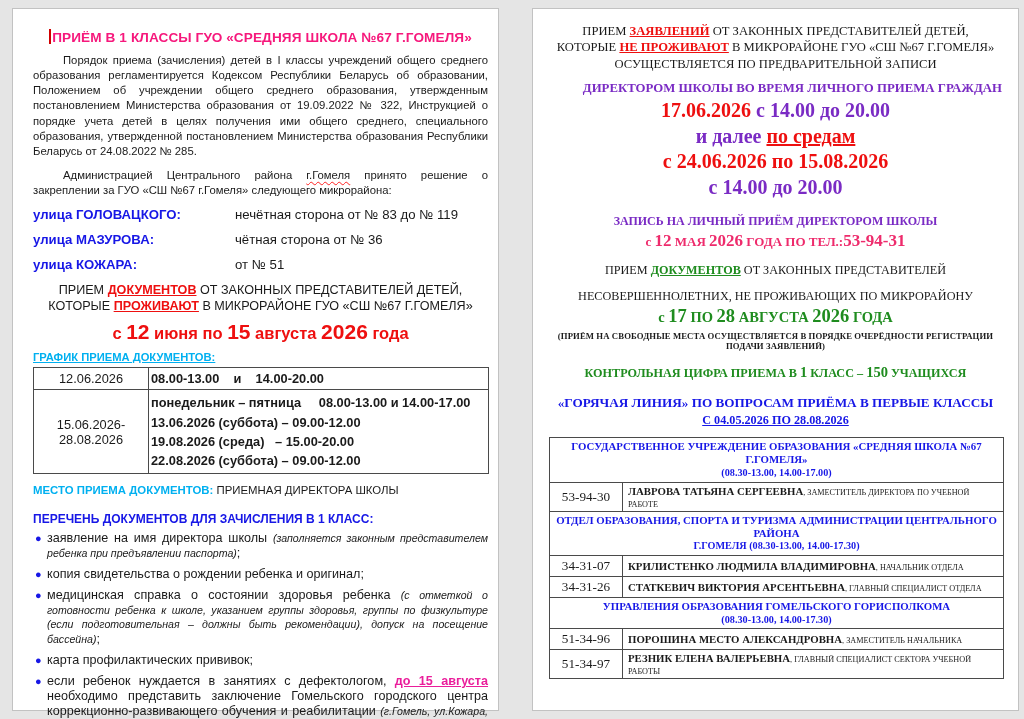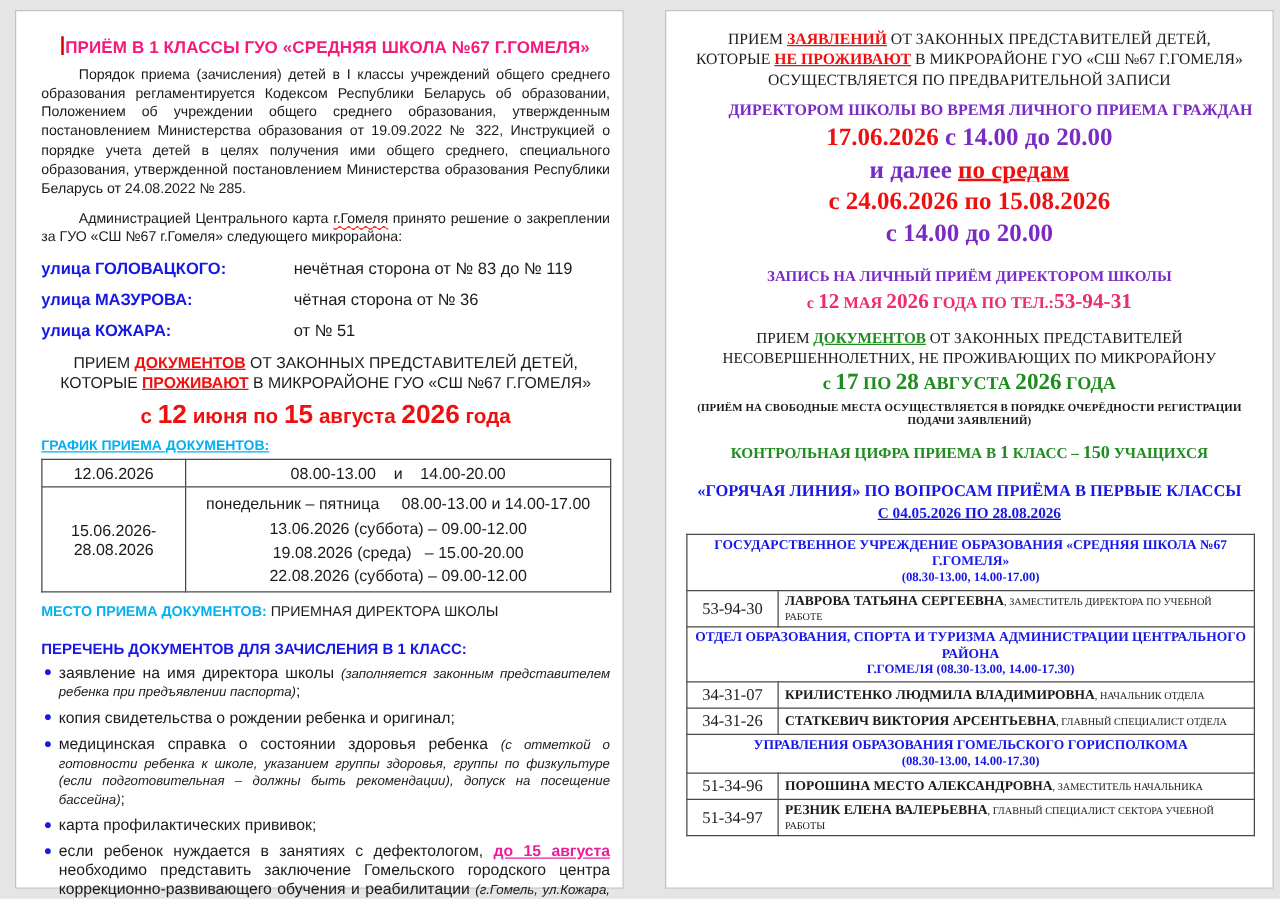--- a/index.html
+++ b/index.html
@@ -35,21 +35,21 @@
   .street-val{color:#1a1a1a;font-weight:bold;font-weight:normal;}
   .street-val{font-size:13.2px;}
   .caps-line{font-size:12.6px;line-height:1.28;color:#1a1a1a;text-align:center;}
   .bigdate{font-weight:bold;text-align:center;margin:7px 0 8px 0;line-height:1.05;}
   .bigdate .sm{font-size:16.5px;}
   .bigdate .lg{font-size:21px;}
   .sched-head{font-size:11.2px;font-weight:bold;margin:2px 0 4px 0;}
   table.sched{border-collapse:collapse;width:456px;color:#1a1a1a;}
   table.sched td{border:1.4px solid #4a4a4a;font-size:12.8px;vertical-align:middle;}
   .sched .datecol{width:112px;text-align:center;}
-  .sched .timecol{text-align:center;padding:3px 2px;}
+  .sched .timecol{padding:3px 2px;font-weight:bold;}
   .sched .times-multiline div{line-height:1.5;}
   .place-line{font-size:11.4px;margin:10px 0 0 0;}
   .docs-head{font-size:12px;font-weight:bold;margin:16px 0 5px 0;}
   ul.doclist{list-style:none;margin:0;padding:0;}
   ul.doclist li{position:relative;padding-left:14px;font-size:12.6px;line-height:1.18;color:#1a1a1a;text-align:justify;margin-bottom:6px;}
   ul.doclist li .dot{position:absolute;left:2px;top:1px;color:#1717e6;font-size:11px;}
   .fine{font-size:10.6px;font-style:italic;}
 
   
   .r-intro{font-size:12.6px;line-height:1.3;color:#1a1a1a;text-align:center;}
@@ -84,21 +84,21 @@
 
 <div class="canvas">
 
   <div class="page page-left">
     <div class="inner">
 
       <div class="doc-title pink"><span class="cursor-bar"></span><span>ПРИЁМ В 1 КЛАССЫ ГУО «СРЕДНЯЯ ШКОЛА №67 Г.ГОМЕЛЯ»</span></div>
 
       <p class="para">Порядок приема (зачисления) детей в I классы учреждений общего среднего образования регламентируется Кодексом Республики Беларусь об образовании, Положением об учреждении общего среднего образования, утвержденным постановлением Министерства образования от 19.09.2022 № 322, Инструкцией о порядке учета детей в целях получения ими общего среднего, специального образования, утвержденной постановлением Министерства образования Республики Беларусь от 24.08.2022 № 285.</p>
 
-      <p class="para"><span>Администрацией Центрального карта </span><span class="squiggle">г.Гомеля</span><span> принято решение о закреплении за ГУО «СШ №67 г.Гомеля» следующего микрорайона:</span></p>
+      <p class="para"><span>Администрацией Центрального района </span><span class="squiggle">г.Гомеля</span><span> принято решение о закреплении за ГУО «СШ №67 г.Гомеля» следующего микрорайона:</span></p>
 
       <div class="street-row">
         <span class="street-name">улица ГОЛОВАЦКОГО:</span>
         <span class="street-val">нечётная сторона от № 83 до № 119</span>
       </div>
       <div class="street-row">
         <span class="street-name">улица МАЗУРОВА:</span>
         <span class="street-val">чётная сторона от № 36</span>
       </div>
       <div class="street-row">
@@ -160,21 +160,21 @@
 
       <div class="bigline"><span class="red">17.06.2026</span><span class="purple"> с 14.00 до 20.00</span></div>
       <div class="bigline"><span class="purple">и далее </span><span class="red u">по средам</span></div>
       <div class="bigline red">с 24.06.2026 по 15.08.2026</div>
       <div class="bigline purple">с 14.00 до 20.00</div>
 
       <div class="appt-head purple">ЗАПИСЬ НА ЛИЧНЫЙ ПРИЁМ ДИРЕКТОРОМ ШКОЛЫ</div>
       <div class="appt-line rose"><span class="sm">с </span><span class="lg">12</span><span class="sm"> МАЯ </span><span class="lg">2026</span><span class="sm"> ГОДА ПО ТЕЛ.:</span><span class="lg">53-94-31</span></div>
 
       <div class="r-docs"><span>ПРИЕМ </span><span class="green b u">ДОКУМЕНТОВ</span><span> ОТ ЗАКОННЫХ ПРЕДСТАВИТЕЛЕЙ</span></div>
-      <div class="r-docs" style="margin-top:0;">НЕСОВЕРШЕННОЛЕТНИХ, НЕ ПРОЖИВАЮЩИХ ПО МИКРОРАЙОНУ</div>
+      <div class="r-docs" style="margin-top:10px;">НЕСОВЕРШЕННОЛЕТНИХ, НЕ ПРОЖИВАЮЩИХ ПО МИКРОРАЙОНУ</div>
 
       <div class="greendate green"><span class="sm">с </span><span class="lg">17</span><span class="sm"> ПО </span><span class="lg">28</span><span class="sm"> АВГУСТА </span><span class="lg">2026</span><span class="sm"> ГОДА</span></div>
 
       <div class="note-line">(ПРИЁМ НА СВОБОДНЫЕ МЕСТА ОСУЩЕСТВЛЯЕТСЯ В ПОРЯДКЕ ОЧЕРЁДНОСТИ РЕГИСТРАЦИИ ПОДАЧИ ЗАЯВЛЕНИЙ)</div>
 
       <div class="quota-line green"><span class="sm">КОНТРОЛЬНАЯ ЦИФРА ПРИЕМА В </span><span class="lg">1</span><span class="sm"> КЛАСС – </span><span class="lg">150</span><span class="sm"> УЧАЩИХСЯ</span></div>
 
       <div class="hot-head blue">«ГОРЯЧАЯ ЛИНИЯ» ПО ВОПРОСАМ ПРИЁМА В ПЕРВЫЕ КЛАССЫ</div>
       <div class="hot-dates blue">С 04.05.2026 ПО 28.08.2026</div>
 

